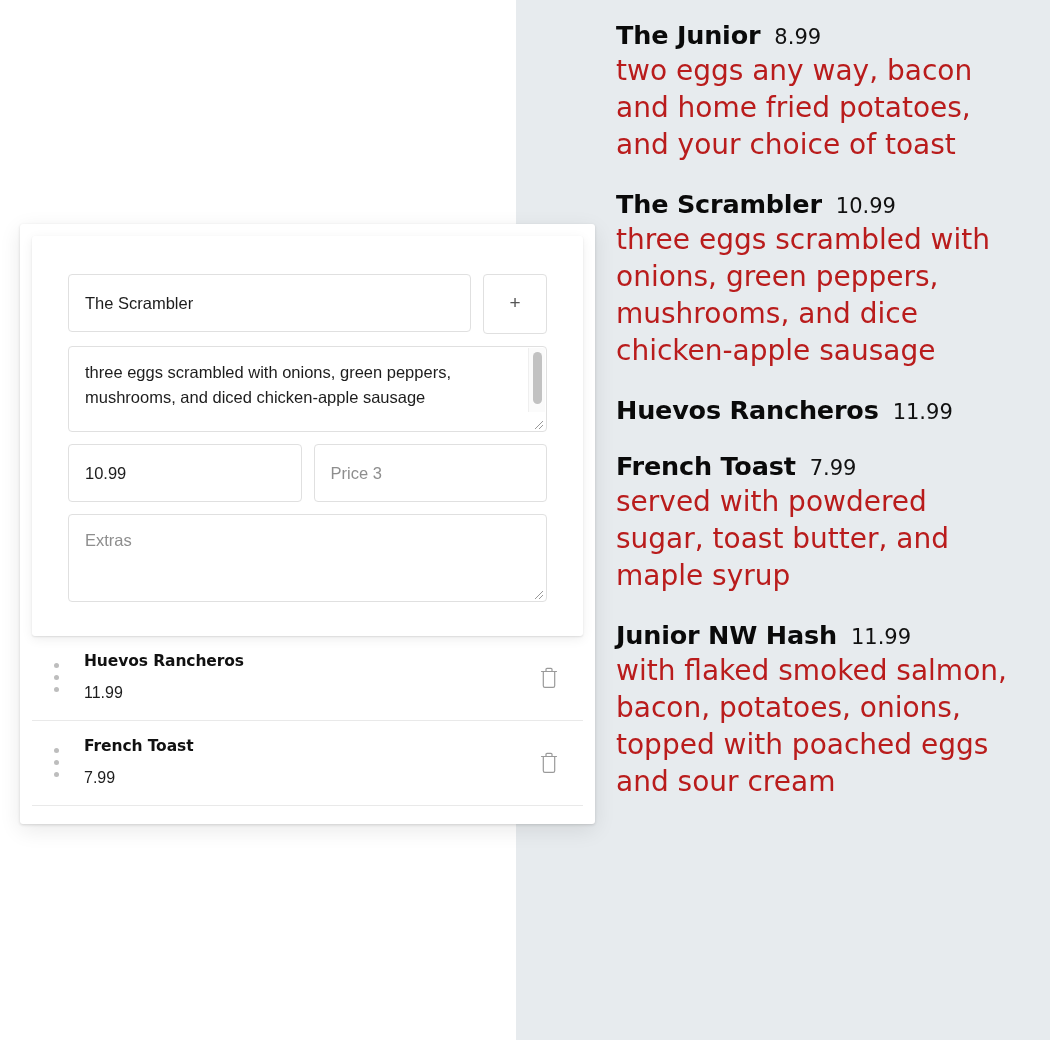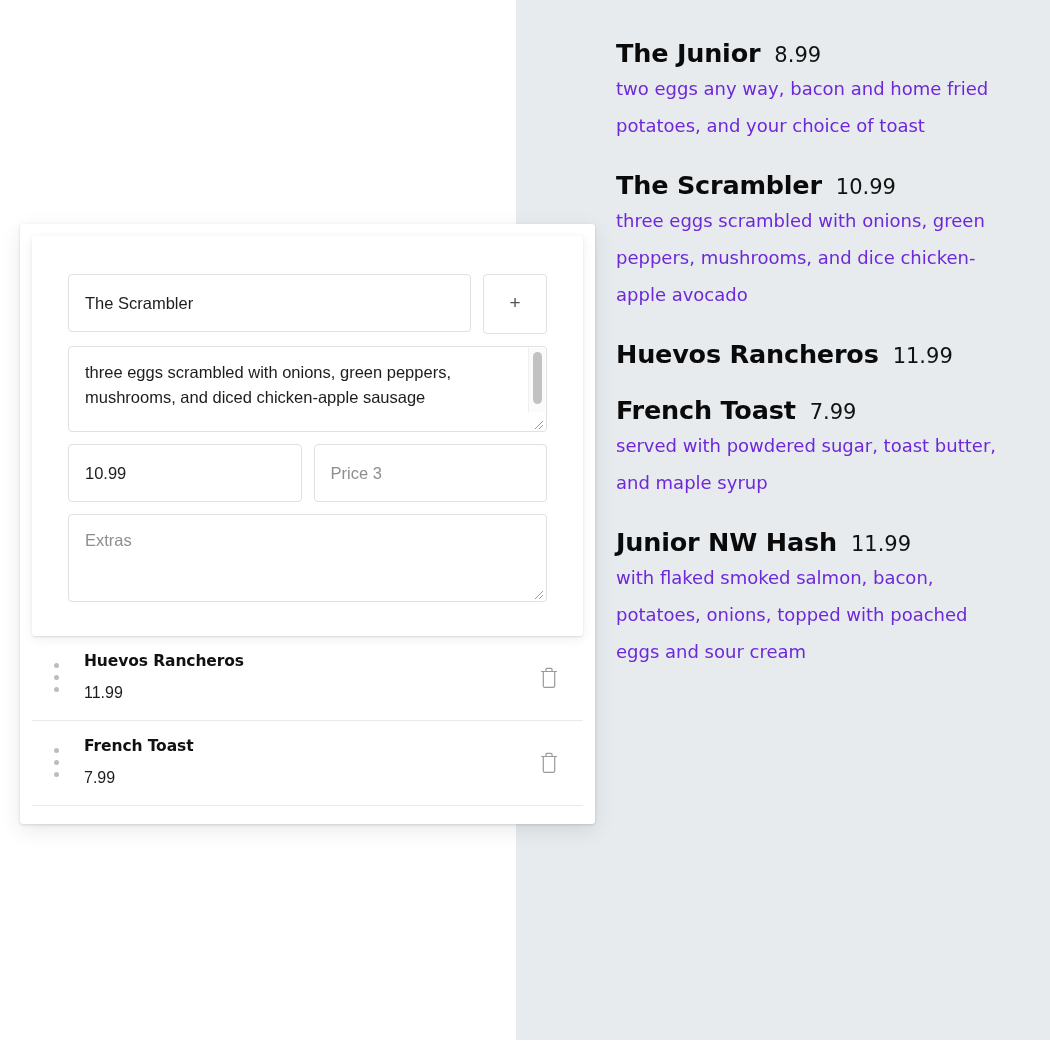--- a/index.html
+++ b/index.html
@@ -17,21 +17,21 @@
 
   
   #menu-panel {
     position: absolute;
     left: 516px;
     top: 0;
     width: 534px;
     height: 1040px;
     background: #e7ebee;
     box-sizing: border-box;
-    padding: 38px 32px 0 100px;
+    padding: 20px 32px 0 100px;
   }
   .menu-item { margin-bottom: 26px; }
   .menu-head {
     display: flex;
     align-items: baseline;
     gap: 14px;
     margin-bottom: 2px;
   }
   .menu-name {
     font-family: "DejaVu Sans", sans-serif;
@@ -44,23 +44,23 @@
   .menu-price {
     font-family: "DejaVu Sans", sans-serif;
     font-weight: 400;
     font-size: 21px;
     color: #111111;
     text-align: center;
   }
   .menu-desc {
     font-family: "DejaVu Sans", sans-serif;
     font-weight: 400;
-    font-size: 18px;
+    font-size: 28px;
     line-height: 37px;
-    color: #6d28d9;
+    color: #b91c1c;
     max-width: 410px;
   }
 
   
   #editor-card {
     position: absolute;
     left: 20px;
     top: 224px;
     width: 575px;
     background: #ffffff;
@@ -229,21 +229,21 @@
       <span class="menu-price">8.99</span>
     </div>
     <div class="menu-desc">two eggs any way, bacon and home fried potatoes, and your choice of toast</div>
   </div>
 
   <div class="menu-item">
     <div class="menu-head">
       <span class="menu-name">The Scrambler</span>
       <span class="menu-price">10.99</span>
     </div>
-    <div class="menu-desc">three eggs scrambled with onions, green peppers, mushrooms, and dice chicken-apple avocado</div>
+    <div class="menu-desc">three eggs scrambled with onions, green peppers, mushrooms, and dice chicken-apple sausage</div>
   </div>
 
   <div class="menu-item">
     <div class="menu-head">
       <span class="menu-name">Huevos Rancheros</span>
       <span class="menu-price">11.99</span>
     </div>
   </div>
 
   <div class="menu-item">

